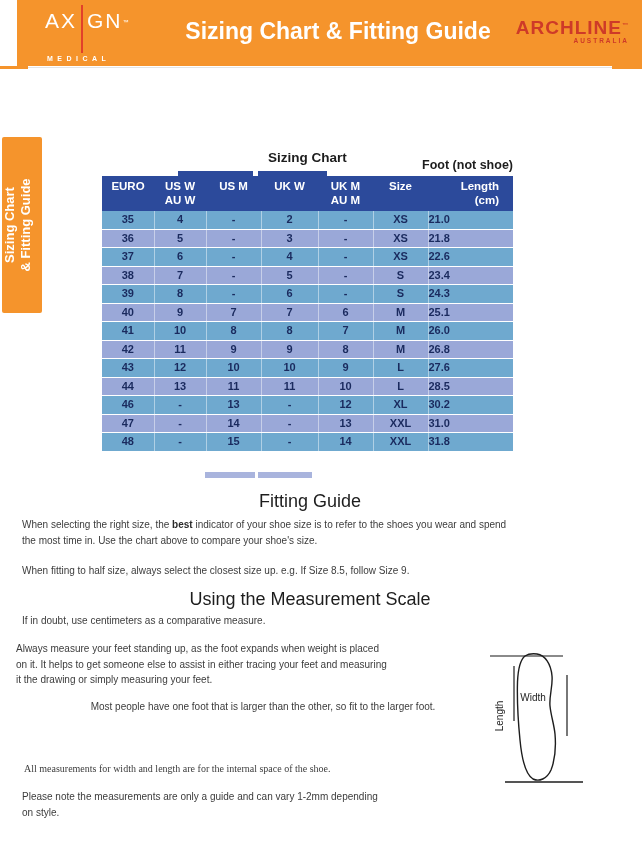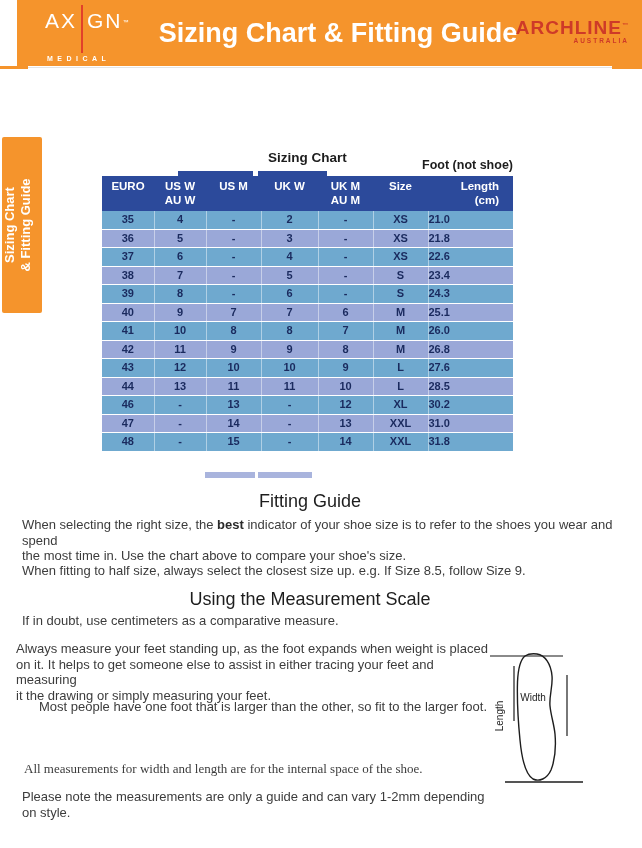--- a/index.html
+++ b/index.html
@@ -8,21 +8,21 @@
   .page { position:relative; width:642px; height:848px; background:#fff; }
 
   
   .header { position:absolute; left:17px; top:0; width:642px; height:66px; background:#F5942C; }
   .brand-left { position:absolute; left:28px; top:9px; width:110px; color:#fff; }
   .brand-left .row1 { display:flex; align-items:flex-start; font-size:21px; letter-spacing:2px; line-height:24px; }
   .brand-left .vline { width:2px; height:48px; background:#E2402A; margin:-4px 4px 0 4px; }
   .brand-left .tm { font-size:6px; margin-top:1px; }
   .brand-left .row2 { font-size:7px; font-weight:bold; letter-spacing:4.5px; margin-top:2px; padding-left:2px; }
   .doc-title { position:absolute; left:50%; top:18px; transform:translateX(-50%);
-               color:#fff; font-size:27px; font-weight:bold; white-space:nowrap; }
+               color:#fff; font-size:23px; font-weight:bold; white-space:nowrap; }
   .brand-right { position:absolute; right:30px; top:15px; text-align:right; color:#CE3A28; }
   .brand-right .name { font-size:19px; font-weight:bold; letter-spacing:1px; line-height:20px; }
   .brand-right .tm { font-size:6px; vertical-align:super; }
   .brand-right .sub { font-size:6.5px; font-weight:bold; letter-spacing:2px; margin-top:-1px; }
   .header-rule { position:absolute; left:0; top:66px; width:642px; height:4px; background:#fff; }
   .header-rule .seg-left  { position:absolute; left:0; top:0; width:28px; height:3px; background:#F5942C; }
   .header-rule .seg-right { position:absolute; right:0; top:0; width:30px; height:3px; background:#F5942C; }
   .header-rule .seg-mid   { position:absolute; left:28px; right:30px; top:1px; height:1px; background:#E4E4E4; }
 
   
@@ -55,21 +55,21 @@
   table.sizing td:last-child { text-align:left; padding-right:14px; }
   table.sizing tbody tr:nth-child(odd)  td { background:#6FA9CF; }
   table.sizing tbody tr:nth-child(even) td { background:#9AA8D8; }
   table.sizing tbody tr:last-child td { border-bottom:none; }
 
   
   .h-center { position:absolute; left:0; width:620px; text-align:center;
               font-size:18px; font-weight:normal; color:#1d1d1d; }
   .fitting-h { top:491px; }
   .measure-h { top:589px; }
-  .para { position:absolute; font-size:13px; color:#3c3c3c; line-height:15.5px; white-space:pre-line; }
+  .para { position:absolute; font-size:10px; color:#3c3c3c; line-height:15.5px; white-space:pre-line; }
   .p-fit1 { left:22px; top:517px; width:612px; }
   .p-fit2 { left:22px; top:563px; width:612px; }
   .p-m1 { left:22px; top:613px; width:612px; }
   .p-m2 { left:16px; top:641px; width:478px; }
   .p-m3 { left:24px; top:699px; width:478px;text-align:center; }
   .p-m4 { left:24px; top:761px; width:478px;font-family:Liberation Serif, serif; }
   .p-m5 { left:22px; top:789px; width:478px; }
   .bold { font-weight:bold; color:#2a2a2a; }
 
   

